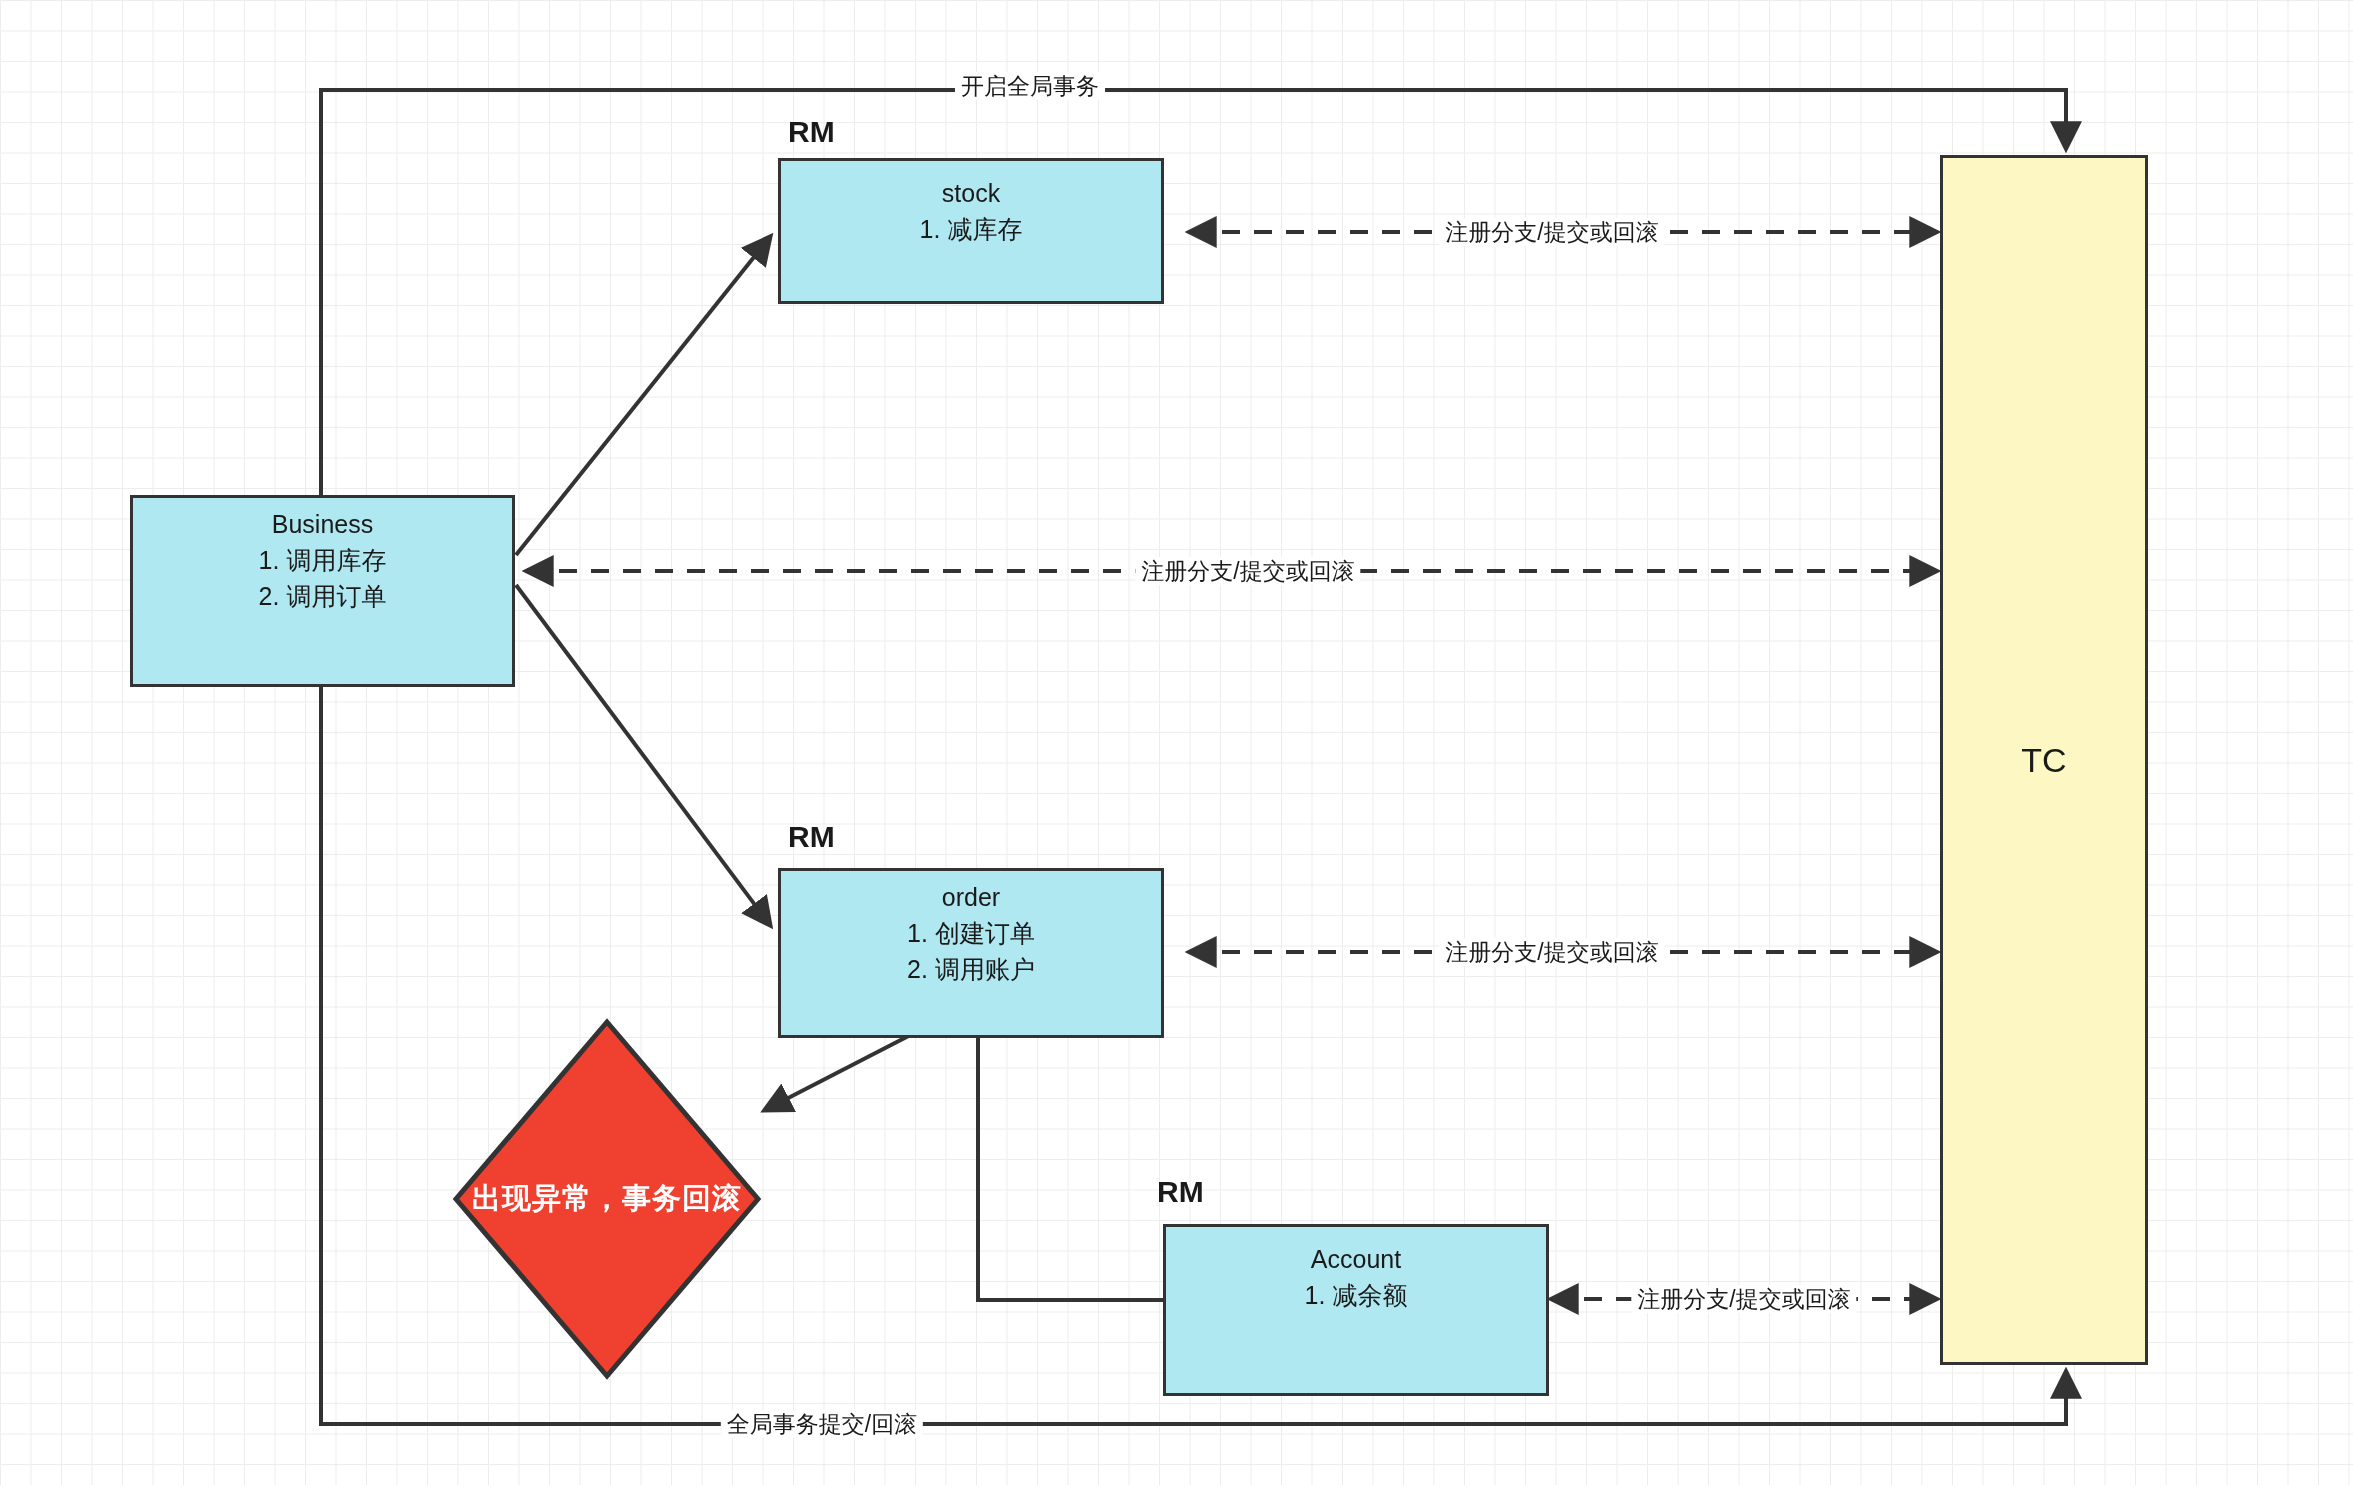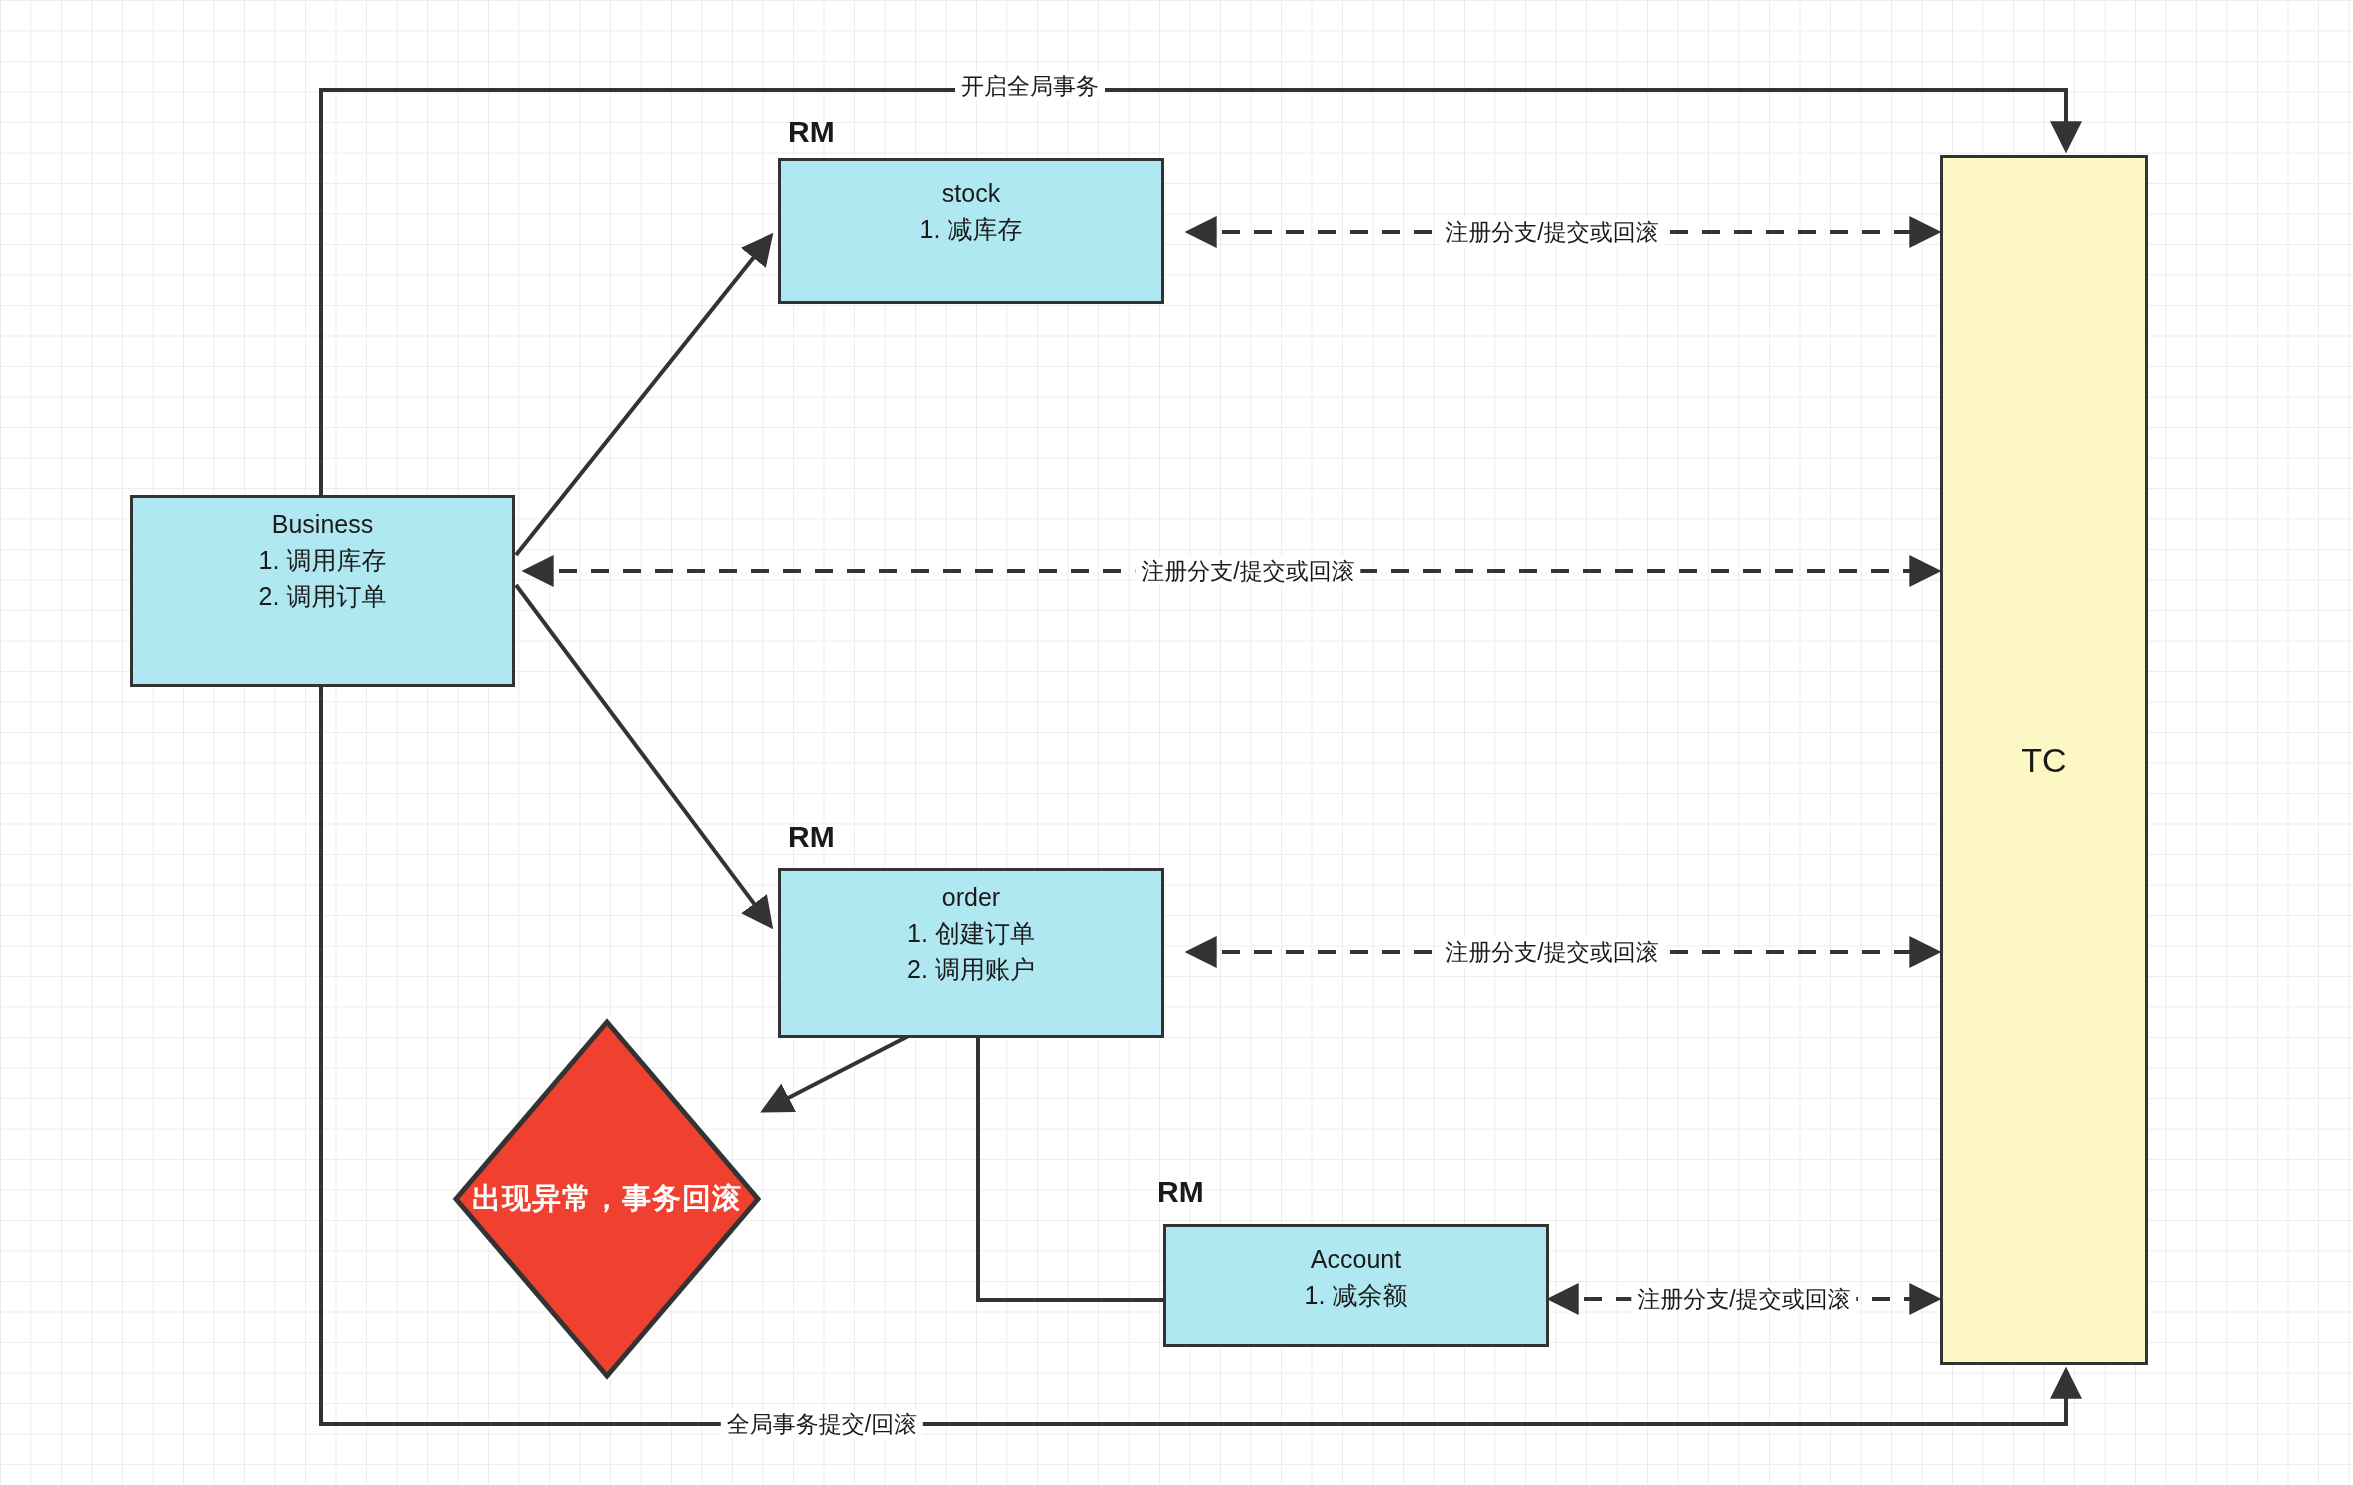--- a/index.html
+++ b/index.html
@@ -184,21 +184,21 @@
   </div>
 
   <div class="node node-blue" style="left:778px; top:868px; width:386px; height:170px; padding-top:8px;">
     <div class="node-body">
       <div class="node-title">order</div>
       <div class="node-line">1. 创建订单</div>
       <div class="node-line">2. 调用账户</div>
     </div>
   </div>
 
-  <div class="node node-blue" style="left:1163px; top:1224px; width:386px; height:123px; padding-top:14px;">
+  <div class="node node-blue" style="left:1163px; top:1224px; width:386px; height:172px; padding-top:14px;">
     <div class="node-body">
       <div class="node-title">Account</div>
       <div class="node-line">1. 减余额</div>
     </div>
   </div>
 
   <div class="node node-yellow" style="left:1940px; top:155px; width:208px; height:1210px; justify-content:center;">
     <div class="tc-label">TC</div>
   </div>
 

